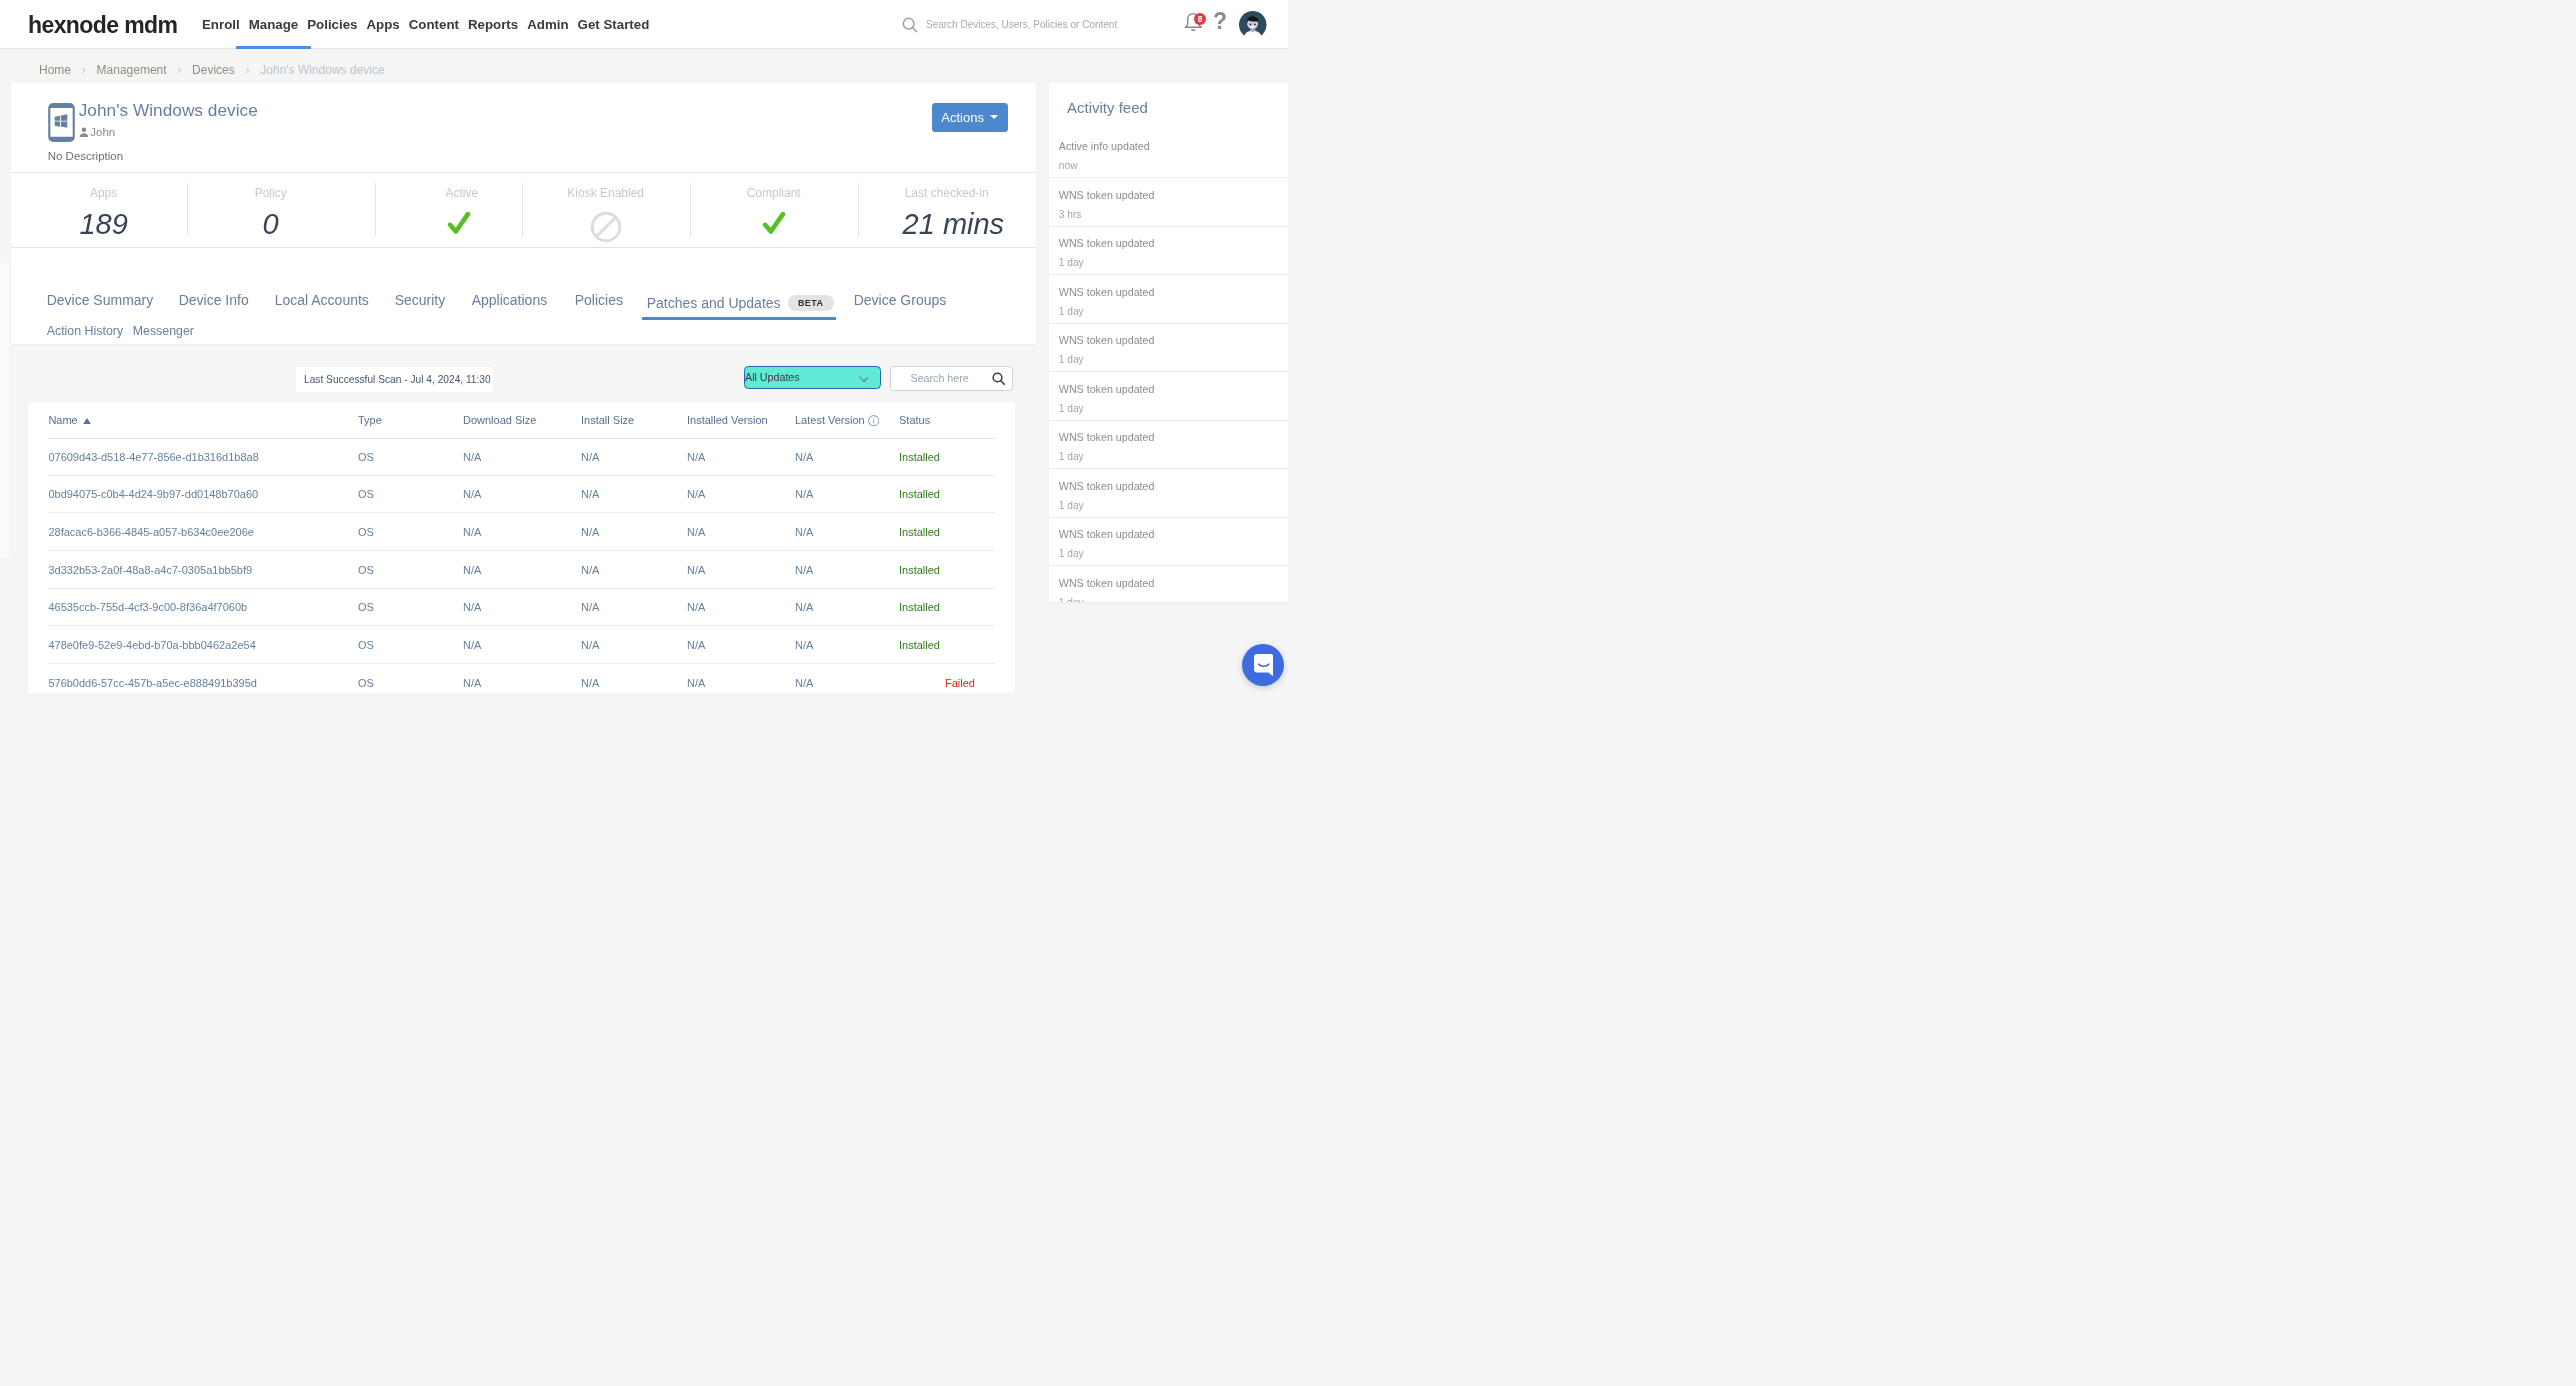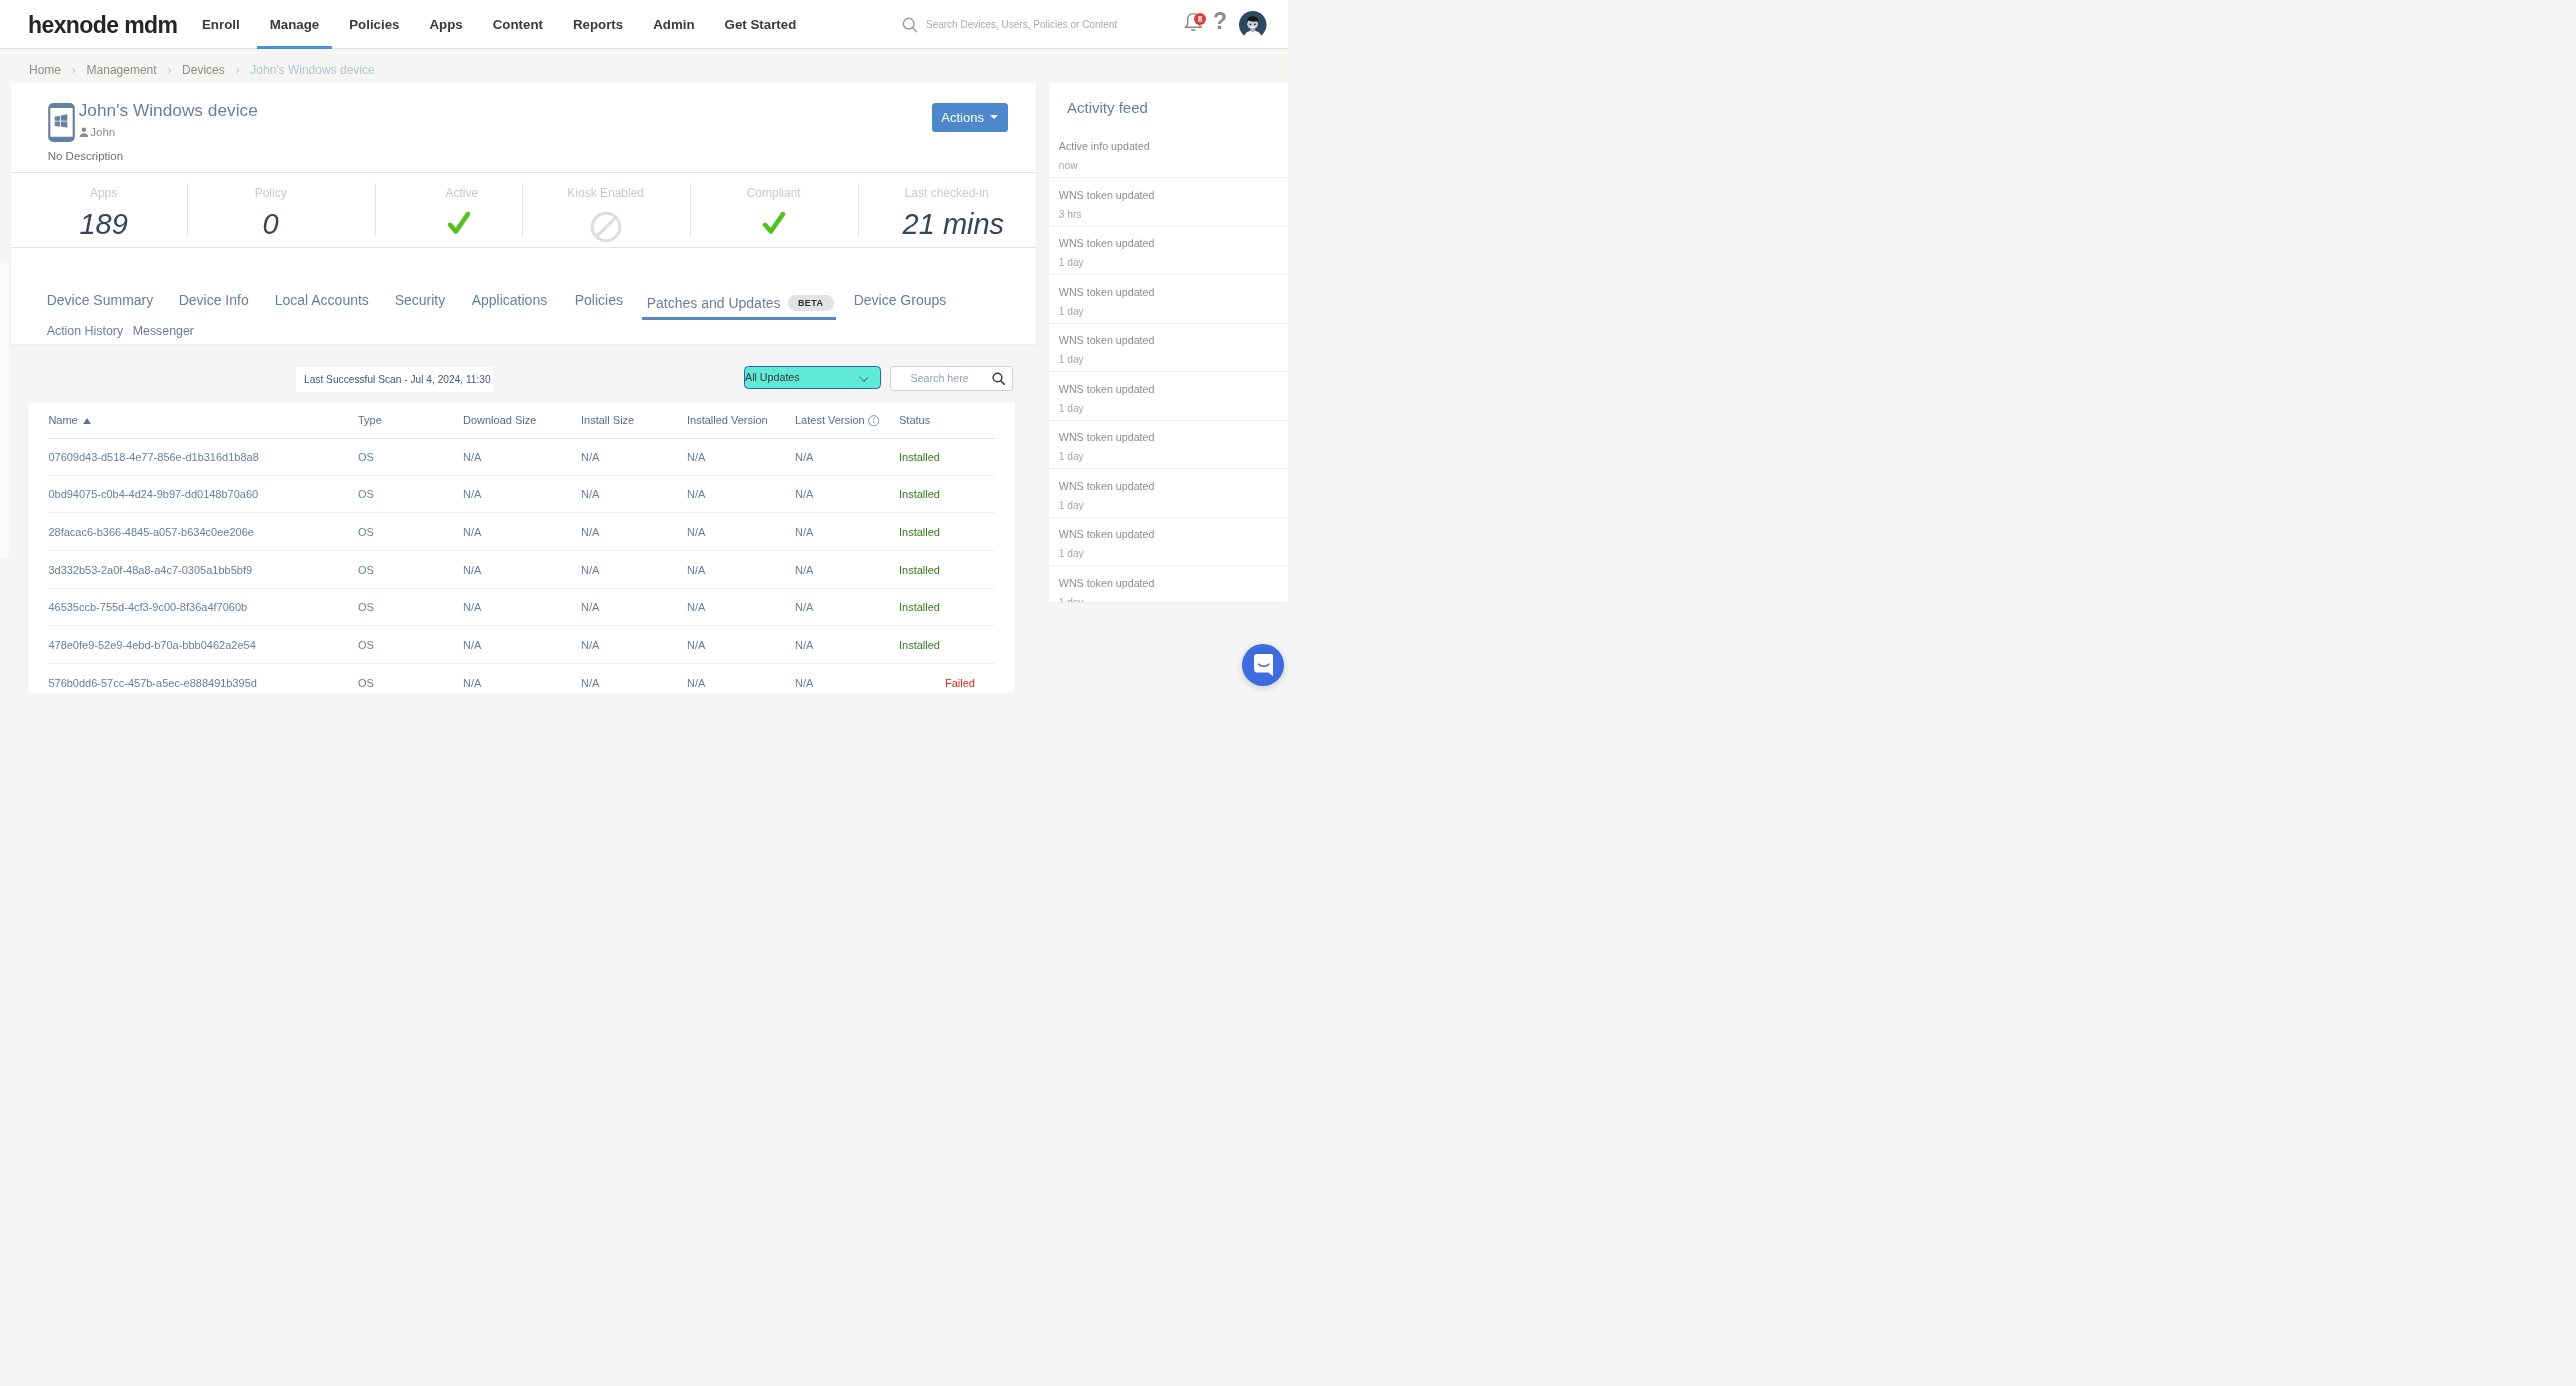--- a/index.html
+++ b/index.html
@@ -2,33 +2,33 @@
 <html style="font-size:14px"><head>
 <meta charset="utf-8">
 <style>
 * { margin:0; padding:0; box-sizing:border-box; }
 html,body { width:1288px; height:693px; overflow:hidden; }
 body { font-family:"Liberation Sans", sans-serif; background:#f5f5f5; position:relative; }
 
 
 .nav { position:absolute; left:0; top:0; width:1288px; height:49px; background:#fff; border-bottom:0.9px solid #e4e4e4; z-index:5; }
 .logo { position:absolute; left:28px; top:11.5px; font-size:23px; font-weight:800; letter-spacing:-0.6px; color:#252525; }
-.navitems { position:absolute; left:202px; top:0; height:49px; display:flex; column-gap:30px; align-items:center; }
+.navitems { position:absolute; left:202px; top:0; height:49px; display:flex; column-gap:9px; align-items:center; }
 .navitems span { font-size:13.3px; font-weight:600; color:#3a3a3a; white-space:nowrap; position:relative; height:49px; line-height:49px; }
 .navitems span.active:after { content:""; position:absolute; left:-12.4px; right:-12.4px; bottom:0; height:2.7px; background:#4990e2; }
 .nsearch { position:absolute; left:902px; top:0; height:49px; display:flex; align-items:center; }
 .nsearch svg { margin-right:8px; }
 .nsearch .ph { font-size:10px; color:#a9a9a9; letter-spacing:0; }
 .bell { position:absolute; left:1184px; top:12.4px; }
 .badge { position:absolute; left:1194px; top:13px; width:12px; height:12px; border-radius:50%; background:#e23b3b; color:#fff; font-size:8.4px; font-weight:700; text-align:center; line-height:12px; }
 .qmark { position:absolute; left:1213px; top:8px; font-size:23px; font-weight:700; color:#8b8b8b; }
 .avatar { position:absolute; left:1239px; top:10.7px; }
 
 
-.crumbs { position:absolute; left:0; top:50px; width:1288px; height:34px; background:#f5f5f4; display:flex; align-items:flex-start; padding-top:13.3px; padding-left:29px; font-size:12px; color:#8f8e85; }
+.crumbs { position:absolute; left:0; top:50px; width:1288px; height:34px; background:#f5f5f4; display:flex; align-items:flex-start; padding-top:13.3px; padding-left:39px; font-size:12px; color:#8f8e85; }
 .crumbs .sep { color:#c9c8bd; margin:0 10.7px; font-size:12.4px; }
 .crumbs .last { color:#b9c3d1; }
 
 
 .maincard { position:absolute; left:10.7px; top:83px; width:1025px; height:261px; background:#fff; box-shadow:0 0.9px 1.8px rgba(0,0,0,0.04); }
 .devicon { position:absolute; left:37px; top:20.4px; }
 .dtitle { position:absolute; left:68px; top:17px; font-size:17.3px; color:#6b7e9e; }
 .downer { position:absolute; left:68px; top:43px; font-size:11.5px; color:#8b8b8b; display:flex; align-items:center; }
 .downer svg { margin-right:1.8px; }
 .nodesc { position:absolute; left:37px; top:67px; font-size:11.5px; color:#6f6f6f; }

